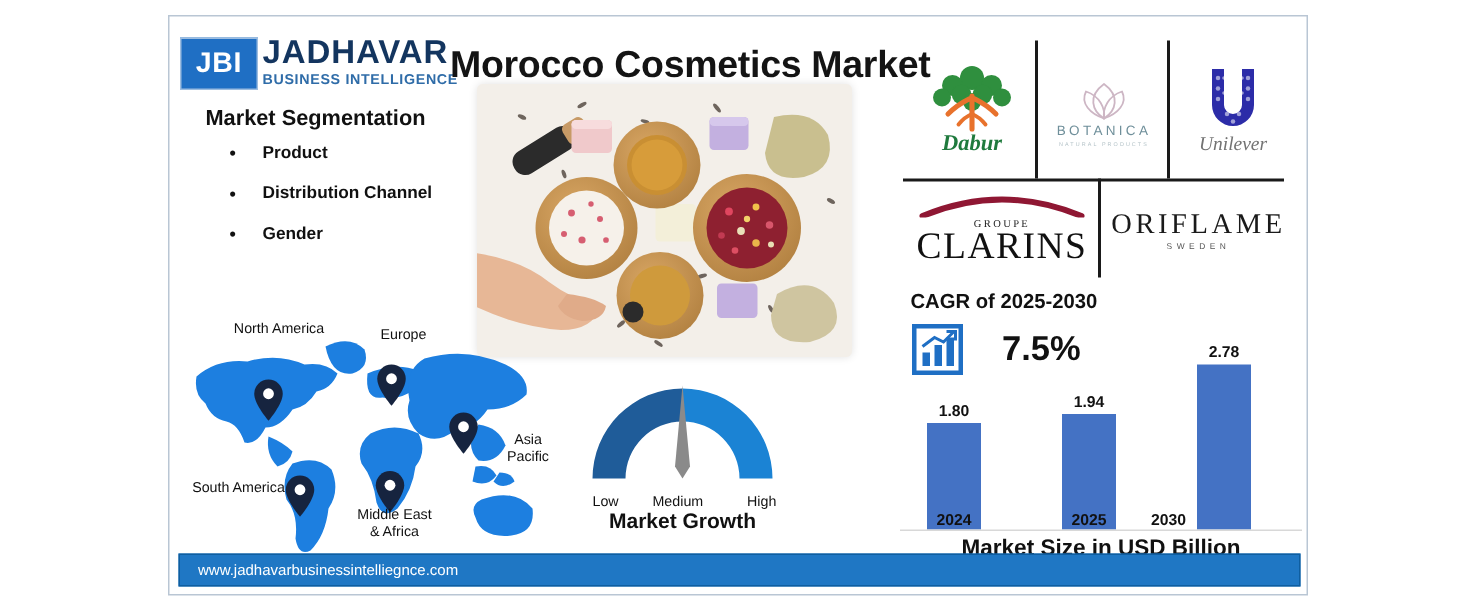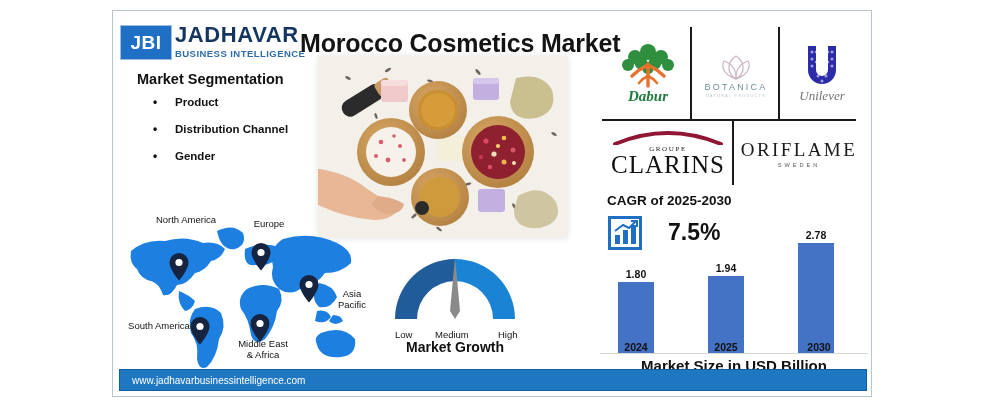--- a/index.html
+++ b/index.html
@@ -325,21 +325,21 @@
     <div class="bar" style="left:18px;width:36px;height:71px;"></div>
     <div class="bar" style="left:108px;width:36px;height:77px;"></div>
     <div class="bar" style="left:198px;width:36px;height:110px;"></div>
     <div class="barval" style="left:6px;top:25px;width:60px;">1.80</div>
     <div class="barval" style="left:96px;top:19px;width:60px;">1.94</div>
     <div class="barval" style="left:186px;top:-14px;width:60px;text-align:center;">2.78</div>
   </div>
   <div class="axisline"></div>
   <div class="barcat" style="position:absolute;left:493px;top:330px;width:60px;">2024</div>
   <div class="barcat" style="position:absolute;left:583px;top:330px;width:60px;">2025</div>
-  <div class="barcat" style="position:absolute;left:676px;top:330px;width:60px;">2030</div>
+  <div class="barcat" style="position:absolute;left:636px;top:330px;width:60px;">2030</div>
   <div class="chart-title">Market Size in USD Billion</div>
 
   <div class="footer">
-    <span>www.jadhavarbusinessintelligence.com</span>
+    <span>www.jadhavarbusinessintelliegnce.com</span>
   </div>
 
  </div>
 </div>
 
 </body></html>

